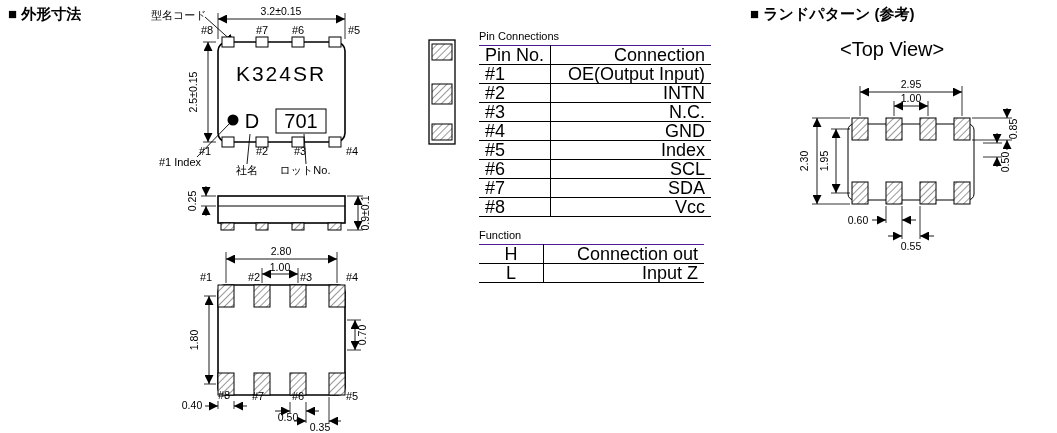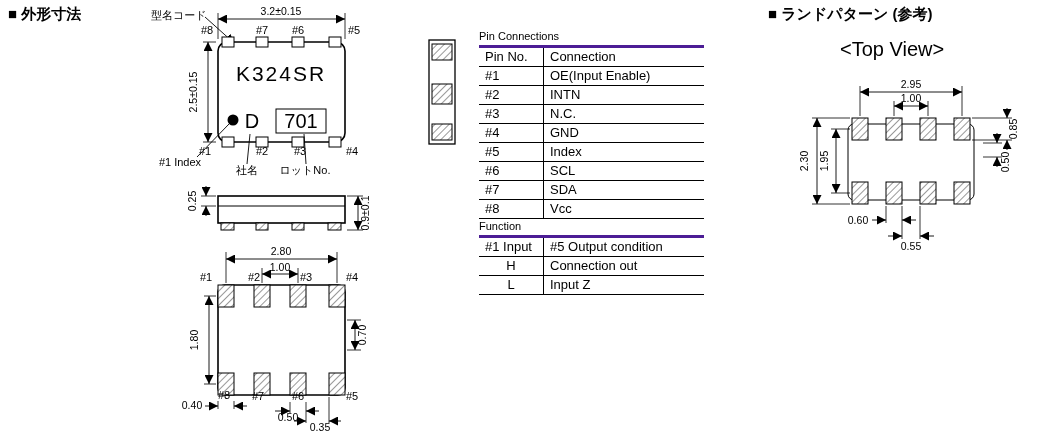--- a/index.html
+++ b/index.html
@@ -20,35 +20,35 @@
   .mark2 { font-size:20px; }
 
   .ext { stroke:#000; stroke-width:0.8; fill:none; }
   .dim { stroke:#000; stroke-width:0.9; fill:none; }
   .thick { stroke:#000; stroke-width:1.6; fill:#fff; }
   .thin  { stroke:#000; stroke-width:1; fill:#fff; }
   .noline { fill:none; }
   .pad { fill:url(#hatch); stroke:#000; stroke-width:1; }
 
   .tbl-title { font-size:11px; margin:0 0 3px 0; }
-  .fn-title { margin-top:1px; }
-  .dtable { border-collapse:collapse; font-size:13px; border-top:3px solid #4c1d95; }
+  .fn-title { margin-top:12px; }
+  .dtable { border-collapse:collapse; font-size:18px; border-top:1px solid #4c1d95; }
   .dtable th, .dtable td {
     font-weight:normal; text-align:left; padding:1px 6px;
     border-bottom:1px solid #000; height:16px; line-height:16px; white-space:nowrap;
   }
   .dtable th:first-child, .dtable td:first-child { border-right:1px solid #000; width:52px; }
-  .dtable .c2 { width:148px; }
+  .dtable .c2 { width:148px;text-align:right; }
   .ccell { text-align:center !important; }
 </style>
 </head>
 <body>
 
 <div class="abs sec-title" style="left:8px; top:5px;text-align:center;">■ 外形寸法</div>
-<div class="abs sec-title" style="left:768px; top:5px;">■ ランドパターン (参考)</div>
+<div class="abs sec-title" style="left:750px; top:5px;">■ ランドパターン (参考)</div>
 <div class="abs tv-label" style="left:840px; top:38px;">&lt;Top View&gt;</div>
 
 <svg class="abs" style="left:0; top:0;" width="1057" height="433" viewBox="0 0 1057 433">
   <defs>
     <pattern id="hatch" width="5" height="5" patternUnits="userSpaceOnUse" patternTransform="rotate(45)">
       <rect width="5" height="5" fill="#fff"></rect>
       <line x1="0" y1="0" x2="0" y2="5" stroke="#333" stroke-width="1"></line>
     </pattern>
     <marker id="ae" markerUnits="userSpaceOnUse" markerWidth="9" markerHeight="9" refX="9" refY="4.5" orient="auto">
       <path d="M0,0 L9,4.5 L0,9 z" fill="#000"></path>
@@ -296,21 +296,21 @@
 <div class="abs" style="left:479px; top:30px;">
   <div class="tbl-title">Pin Connections</div>
   <table class="dtable">
     <tbody>
       <tr>
         <th>Pin No.</th>
         <th class="c2">Connection</th>
       </tr>
       <tr>
           <td>#1</td>
-          <td class="c2">OE(Input Enable)</td>
+          <td class="c2">OE(Output Input)</td>
         </tr>
       <tr>
           <td>#2</td>
           <td class="c2">INTN</td>
         </tr>
       <tr>
           <td>#3</td>
           <td class="c2">N.C.</td>
         </tr>
       <tr>
@@ -333,24 +333,20 @@
           <td>#8</td>
           <td class="c2">Vcc</td>
         </tr>
     </tbody>
   </table>
 
   <div class="tbl-title fn-title">Function</div>
   <table class="dtable">
     <tbody>
       <tr>
-        <th>#1 Input</th>
-        <th class="c2">#5 Output condition</th>
-      </tr>
-      <tr>
           <td class="ccell">H</td>
           <td class="c2">Connection out</td>
         </tr>
       <tr>
           <td class="ccell">L</td>
           <td class="c2">Input Z</td>
         </tr>
     </tbody>
   </table>
 </div>

